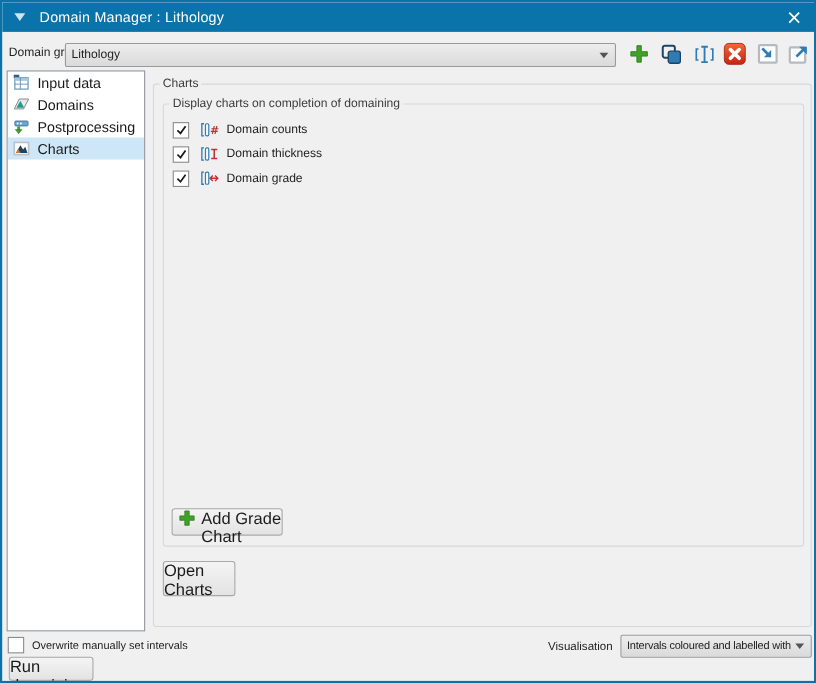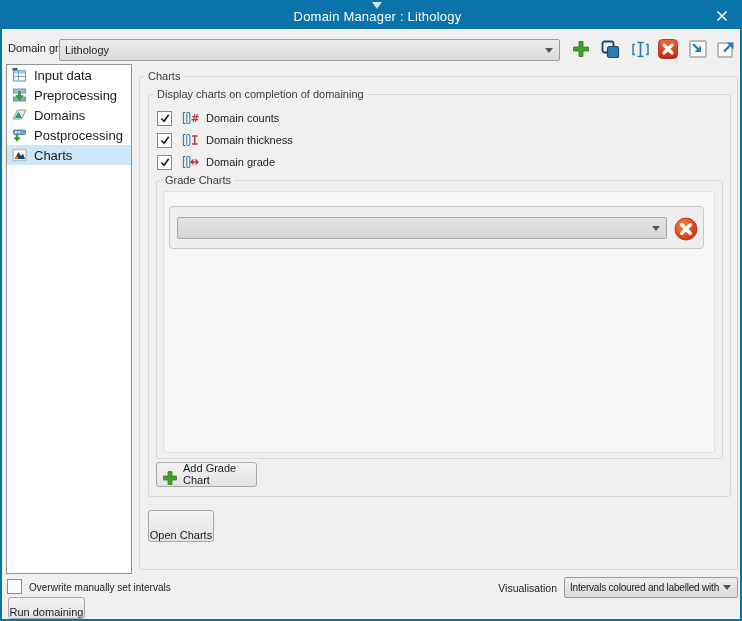--- a/index.html
+++ b/index.html
@@ -9,21 +9,21 @@
   #window{
     position:relative; width:742px; height:621px;
     background:#f0f0f0;
     border:2px solid #0a73aa;
     overflow:hidden;
   }
 
   
   .titlebar{
     position:absolute; left:0; top:0; right:0; height:27px;
-    background:#0a73aa; display:flex; align-items:center;flex-direction:column;
+    background:#0a73aa; display:flex; align-items:center;
   }
   .titlebar .tri{ margin-left:11px; width:0; height:0;
     border-left:5px solid transparent; border-right:5px solid transparent;
     border-top:7px solid #cfe3f0;
   }
   .titlebar .title{ margin-left:13px; color:#ffffff; font-size:13px; letter-spacing:.2px; }
   .close-btn{
     position:absolute; right:6px; top:3px; width:24px; height:21px;
     display:flex; align-items:center; justify-content:center; cursor:default;
   }
@@ -76,22 +76,22 @@
 
   #grade-card{ position:absolute; left:5px; top:14px; width:535px; height:43px;
     background:#efefef; border:1px solid #c9c9c9; border-radius:4px; }
   #grade-card .dropdown{ left:7px; top:10px; width:490px;
     background:linear-gradient(180deg,#e2e2e2,#d6d6d6); border-color:#a8a8a8; }
   #grade-del{ position:absolute; left:503px; top:9px; width:26px; height:26px; cursor:default; }
 
   .btn{
     position:absolute; background:linear-gradient(180deg,#f4f4f4,#e3e3e3);
     border:1px solid #a8a8a8; border-radius:3px;
-    display:flex; align-items:flex-end; justify-content:center;
-    font-size:11px; color:#1a1a1a; cursor:default;
+    display:flex; align-items:flex-start; justify-content:center;
+    font-size:15px; color:#1a1a1a; cursor:default;
   }
   #add-grade-btn{ left:7px; top:367px; width:101px; height:25px; justify-content:flex-start; padding-left:5px; }
   #add-grade-btn .plus{ width:16px; height:16px; margin-right:5px; flex:none; }
   #open-charts-btn{ left:8px; top:433px; width:66px; height:32px; }
 
   
   #overwrite-cb{ position:absolute; left:5px; top:577px; }
   #overwrite-lbl{ position:absolute; left:27px; top:580px; font-size:10px; color:#222; }
   #run-btn{ left:6px; top:595px; width:77px; height:22px; }
   #vis-lbl{ position:absolute; left:460px; width:95px; top:580px; font-size:10.5px; color:#222; text-align:right; }
@@ -168,29 +168,20 @@
       <svg class="ic" viewBox="0 0 16 16">
         <polygon points="1,1 6,1 6,4 1,4" fill="#2d5e82"></polygon>
         <rect x="2" y="3.5" width="12" height="10.5" fill="#ffffff" stroke="#5e8db0" stroke-width="1"></rect>
         <rect x="2" y="3.5" width="12" height="3" fill="#a8c6dd"></rect>
         <path d="M7 3.5v10.5 M2 9.5h12" stroke="#5e8db0" stroke-width="0.8"></path>
       </svg>
       <span>Input data</span>
     </div>
     <div class="side-item">
       <svg class="ic" viewBox="0 0 16 16">
-        <rect x="2" y="2" width="12" height="4" fill="#9fc3de" stroke="#4a7da0" stroke-width="0.8"></rect>
-        <rect x="2" y="10" width="12" height="4" fill="#7fb2d4" stroke="#4a7da0" stroke-width="0.8"></rect>
-        <rect x="6.6" y="4" width="2.8" height="5" fill="#3fa02a"></rect>
-        <polygon points="4.5,8.5 11.5,8.5 8,13.5" fill="#3fa02a" stroke="#2d7a1e" stroke-width="0.5"></polygon>
-      </svg>
-      <span>Preprocessing</span>
-    </div>
-    <div class="side-item">
-      <svg class="ic" viewBox="0 0 16 16">
         <polygon points="1.5,12 6,3 14.5,3 10,12" fill="#e9e9e9" stroke="#8a8a8a" stroke-width="0.9"></polygon>
         <polygon points="3.5,11 7,4.5 10.5,11" fill="#1f9e8e"></polygon>
       </svg>
       <span>Domains</span>
     </div>
     <div class="side-item">
       <svg class="ic" viewBox="0 0 16 16">
         <rect x="2" y="3" width="12" height="4.5" rx="1" fill="#6ea7cc" stroke="#3d6f96" stroke-width="0.8"></rect>
         <circle cx="4.5" cy="5.2" r="0.9" fill="#ffffff"></circle>
           <circle cx="7.5" cy="5.2" r="0.9" fill="#ffffff"></circle>
@@ -250,45 +241,20 @@
           </svg>
         </span>
         <svg class="row-ic" width="17" height="14" viewBox="0 0 17 14">
           <path d="M3.5 1.5H1.5V12.5H3.5" stroke="#2f7cb5" stroke-width="1.2" fill="none"></path>
           <rect x="4.8" y="1.5" width="3" height="11" rx="1.2" fill="#ffffff" stroke="#2f7cb5" stroke-width="1.1"></rect>
           <path d="M10 3h5.5 M12.75 3v8 M10 11h5.5" stroke="#c23232" stroke-width="1.4" fill="none"></path>
         </svg>
         <span class="lbl">Domain thickness</span>
       </div>
 
-      <div class="groupbox" id="grade-box">
-        <span class="gb-label">Grade Charts</span>
-
-        <div id="scroll-area">
-          <div id="grade-card">
-            <div class="dropdown" style="position:absolute">
-              <span class="val"></span>
-              <span class="dd-arrow"></span>
-            </div>
-            <div id="grade-del">
-              <svg width="26" height="26" viewBox="0 0 26 26">
-                <defs>
-                    <radialGradient id="cg" cx="0.35" cy="0.3" r="0.85">
-                  <stop offset="0" stop-color="#f5823f"></stop>
-                      <stop offset="1" stop-color="#cf2a0e"></stop>
-                    </radialGradient>
-                  </defs>
-                <circle cx="13" cy="13" r="11" fill="url(#cg)" stroke="#b3280c" stroke-width="0.8"></circle>
-                <path d="M8.8 8.8 L17.2 17.2 M17.2 8.8 L8.8 17.2" stroke="#ffffff" stroke-width="3.6" stroke-linecap="round"></path>
-              </svg>
-            </div>
-          </div>
-        </div>
-
-      </div>
 
       <div class="btn" id="add-grade-btn">
         <svg class="plus" viewBox="0 0 16 16">
           <path d="M6 1.5h4v4.5h4.5v4H10v4.5H6V10H1.5V6H6z" fill="#41a228" stroke="#2d7a1e" stroke-width="0.7"></path>
         </svg>
         <span>Add Grade Chart</span>
       </div>
     </div>
 
     <div class="btn" id="open-charts-btn">

